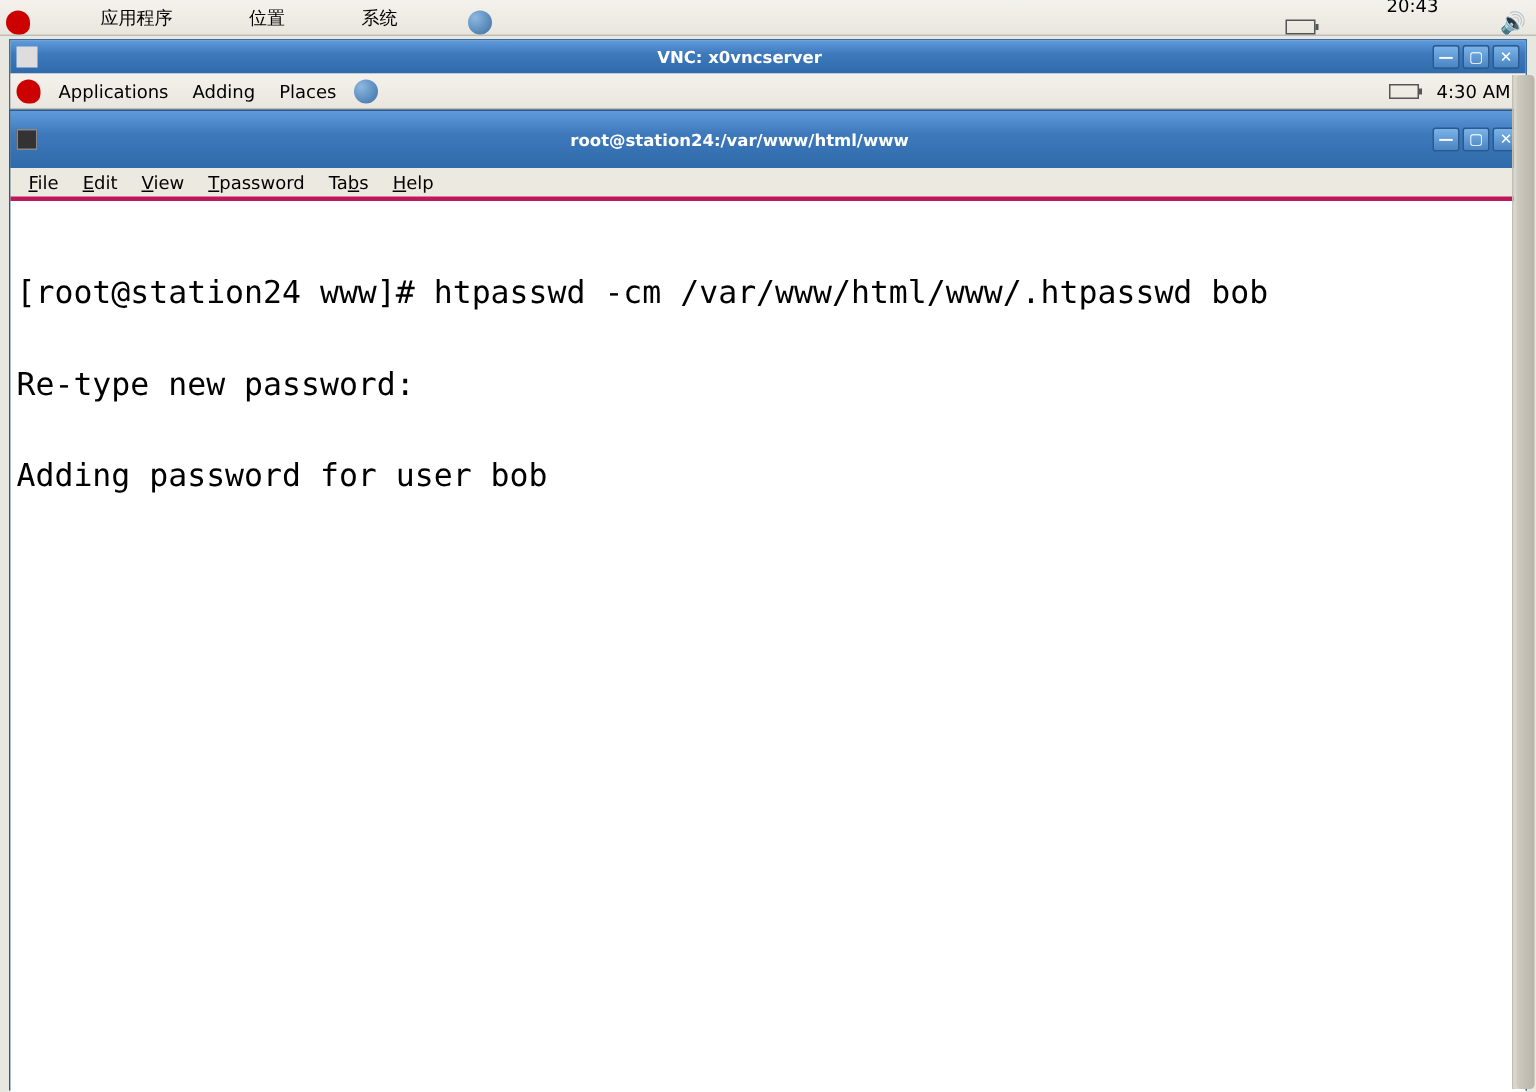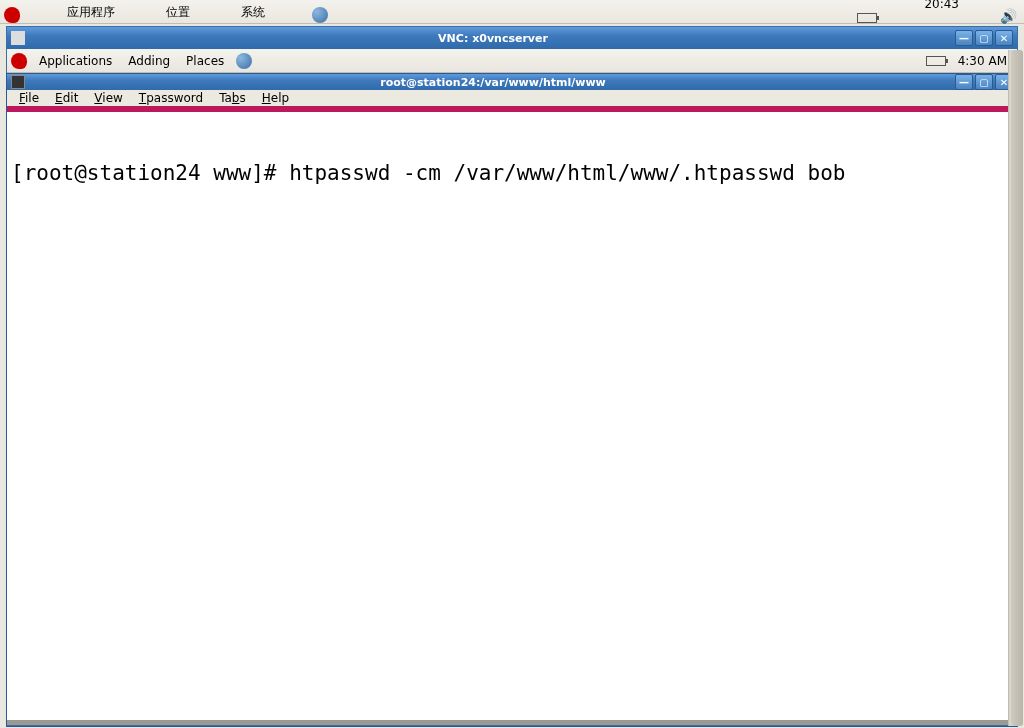--- a/index.html
+++ b/index.html
@@ -155,41 +155,41 @@
     
     
     .terminal-window {
       position: absolute;
       left: -1px; top: 24px;
       width: 1012px;
       height: 654px;
       border: 1px solid #2a5a90;
     }
     .terminal-titlebar {
-      height: 16px;
+      height: 38px;
       background: linear-gradient(#5f9bdc, #3e79bc 40%, #2f6bab);
       display: flex;
       align-items: center;
       padding: 0 4px;
       color: #fff;
       font-weight: bold;
       font-size: 11px;
     }
     .terminal-titlebar .title-icon {
       width: 14px; height: 14px;
       background: #333;
       border: 1px solid #888;
       margin-right: 6px;
     }
     .terminal-titlebar .title { flex: 1; text-align: center; }
     
     .terminal-menubar {
       height: 22px;
       background: #ece9e0;
-      border-bottom: 6px solid #be185d;
+      border-bottom: 3px solid #be185d;
       display: flex;
       align-items: center;
       padding: 0 4px;
       font-size: 12px;
     }
     .terminal-menubar .menu-item {
       padding: 2px 8px;
       cursor: pointer;
     }
     .terminal-menubar .menu-item .ul { text-decoration: underline; }
@@ -284,20 +284,22 @@
       <div class="terminal-menubar">
         <span class="menu-item"><span class="ul">F</span><span>ile</span></span>
         <span class="menu-item"><span class="ul">E</span><span>dit</span></span>
         <span class="menu-item"><span class="ul">V</span><span>iew</span></span>
         <span class="menu-item"><span class="ul">T</span><span>password</span></span>
         <span class="menu-item"><span>Ta</span><span class="ul">b</span><span>s</span></span>
         <span class="menu-item"><span class="ul">H</span><span>elp</span></span>
       </div>
       <div class="terminal-content">
 <div class="terminal-line">[root@station24 www]# htpasswd -cm /var/www/html/www/.htpasswd bob</div>
+<div class="terminal-line">Re-type new password: </div>
+<div class="terminal-line">Adding password for user bob</div>
       </div>
     </div>
 
   </div>
 </div>
 
 <div class="scrollbar-outer">
   <div class="thumb"></div>
 </div>
 

